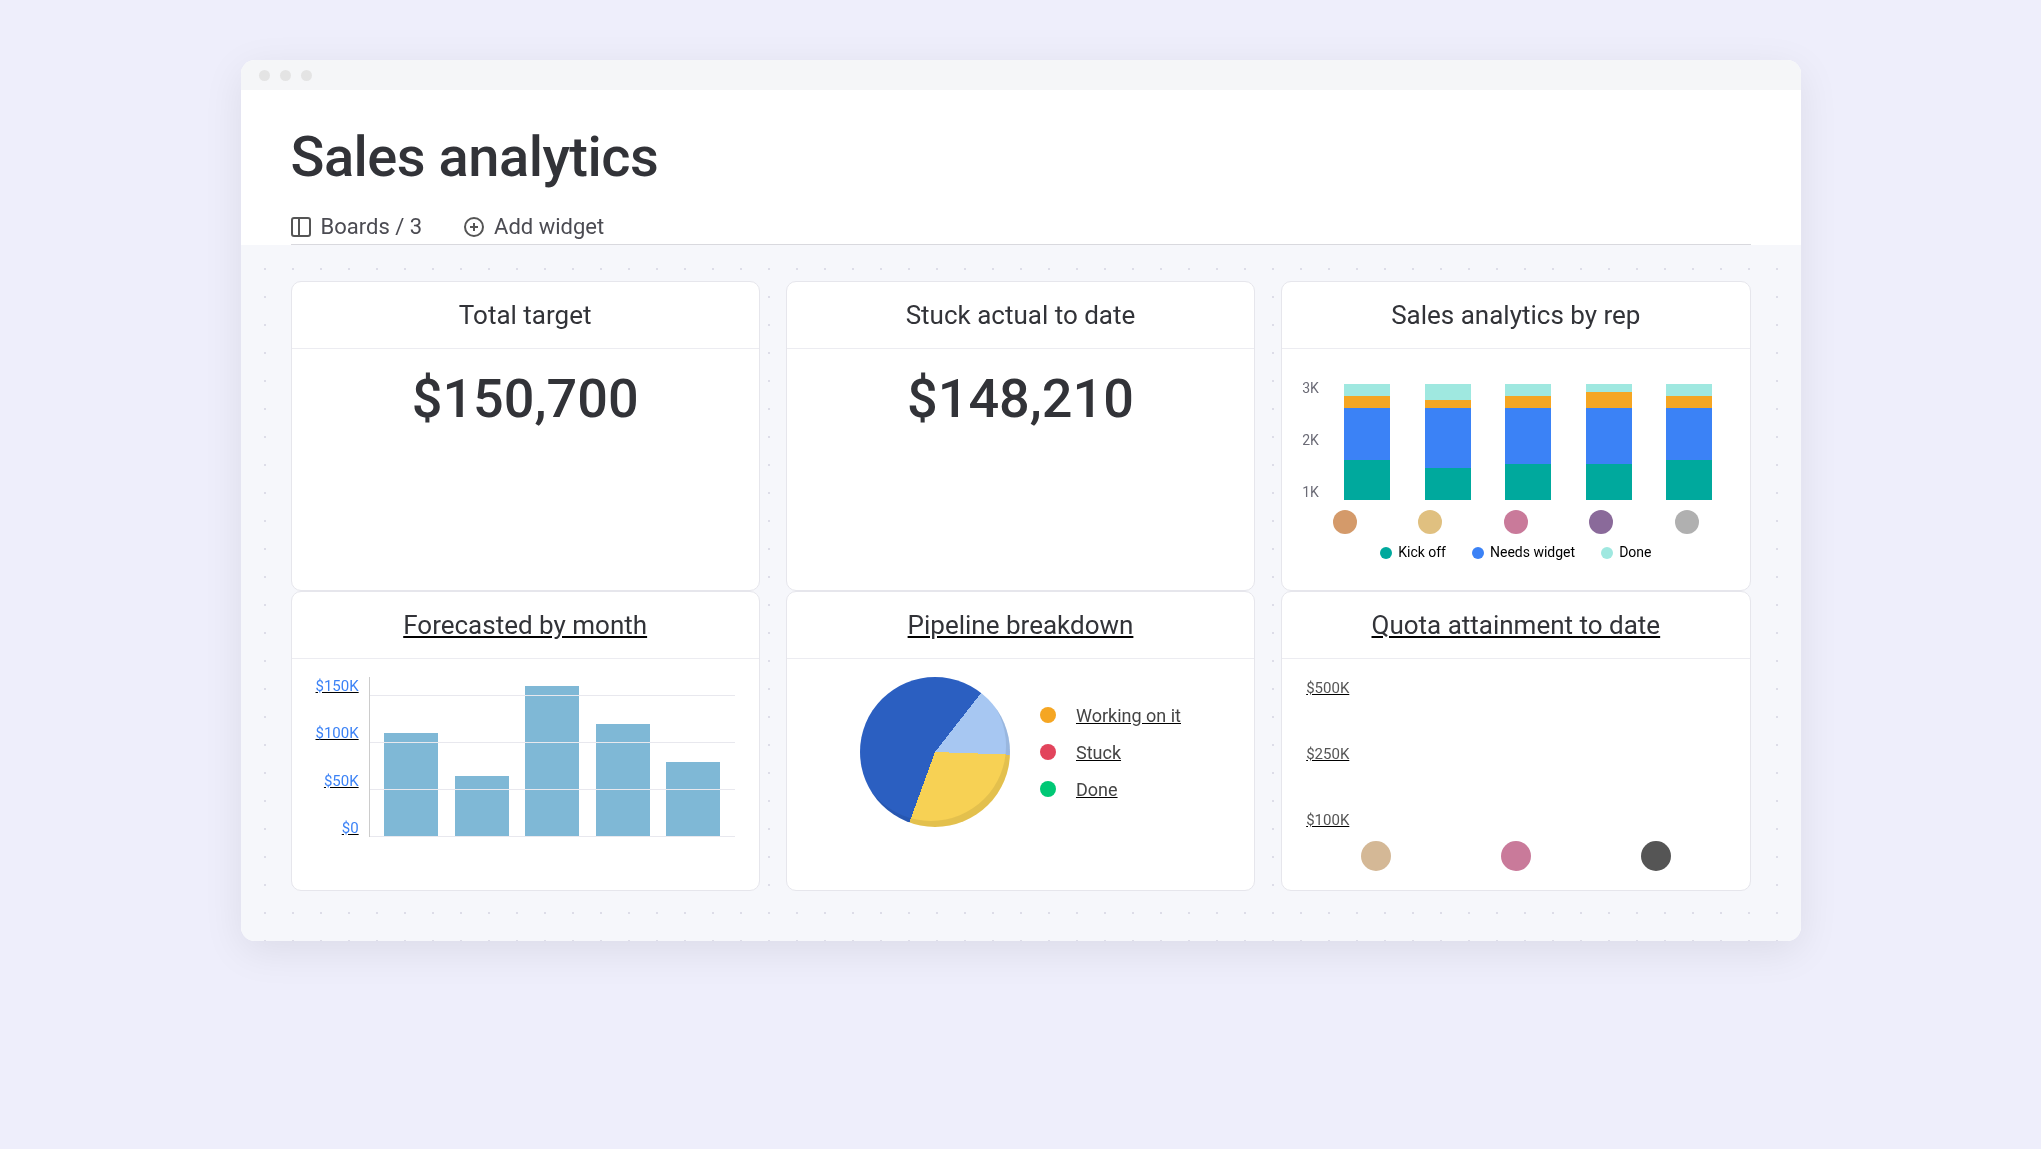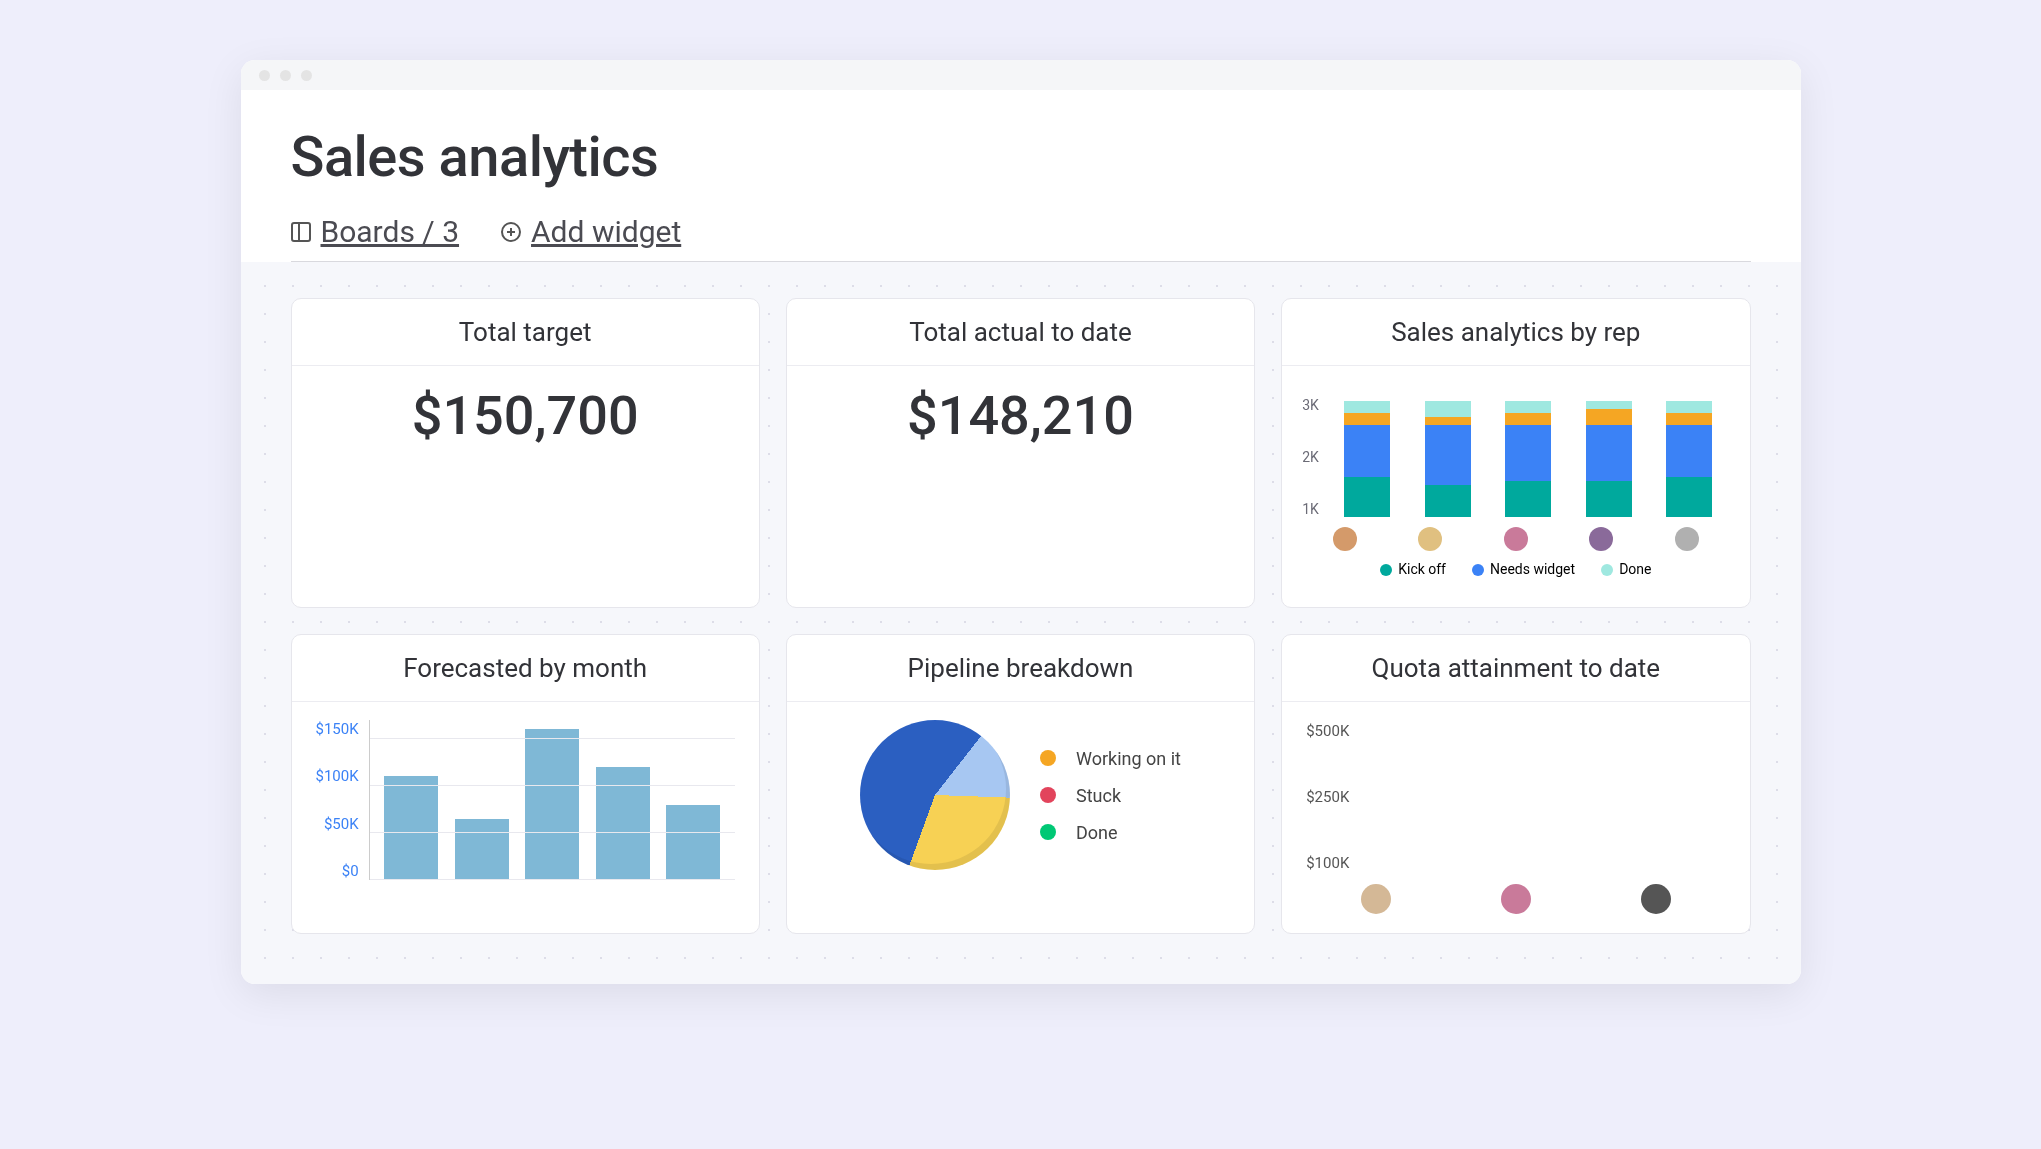--- a/index.html
+++ b/index.html
@@ -38,26 +38,25 @@
     font-size: 56px;
     font-weight: 500;
     color: #323338;
     letter-spacing: -0.5px;
   }
   .toolbar {
     margin-top: 24px;
     display: flex;
     align-items: center;
     gap: 42px;
-    font-size: 30px;
+    font-size: 22px;
     color: #4b4b52;
     border-bottom: 1px solid #d9d9de;
-    padding-bottom: 12px;
+    padding-bottom: 5px;
     position: relative;
-    text-decoration: underline;
   }
   .toolbar-item { display:flex; align-items:center; gap:10px; cursor:pointer; }
   .canvas {
     position: relative;
     background: #f6f7fb;
     padding: 36px 50px 50px 50px;
   }
   .dotgrid {
     position: absolute; inset:0;
     background-image: radial-gradient(#d2d2e0 1.5px, transparent 1.5px);
@@ -191,21 +190,21 @@
     <div class="grid row1">
 
       <div class="card">
         <div class="card-header">Total target</div>
         <div class="card-body">
           <div class="bignum">$150,700</div>
         </div>
       </div>
 
       <div class="card">
-        <div class="card-header">Total actual to date</div>
+        <div class="card-header">Stuck actual to date</div>
         <div class="card-body">
           <div class="bignum">$148,210</div>
         </div>
       </div>
 
       <div class="card">
         <div class="card-header">Sales analytics by rep</div>
         <div class="card-body" style="flex-direction:column; align-items:stretch; padding:14px 20px;">
           <div class="stacked-wrap">
             <div class="stacked-area">
@@ -257,21 +256,21 @@
             <div class="legend">
               <span><span class="swatch" style="background:#00a99d"></span><span>Kick off</span></span>
               <span><span class="swatch" style="background:#3b82f6"></span><span>Needs widget</span></span>
               <span><span class="swatch" style="background:#9fe8e0"></span><span>Done</span></span>
             </div>
           </div>
         </div>
       </div>
     </div>
 
-    <div class="grid row2" style="margin-top:26px;">
+    <div class="grid row2" style="text-decoration:underline;">
 
       <div class="card">
         <div class="card-header">Forecasted by month</div>
         <div class="card-body" style="align-items:flex-start;">
           <div class="forecast-wrap">
             <div class="forecast-yaxis">
               <span>$150K</span>
               <span>$100K</span>
               <span>$50K</span>
               <span>$0</span>

